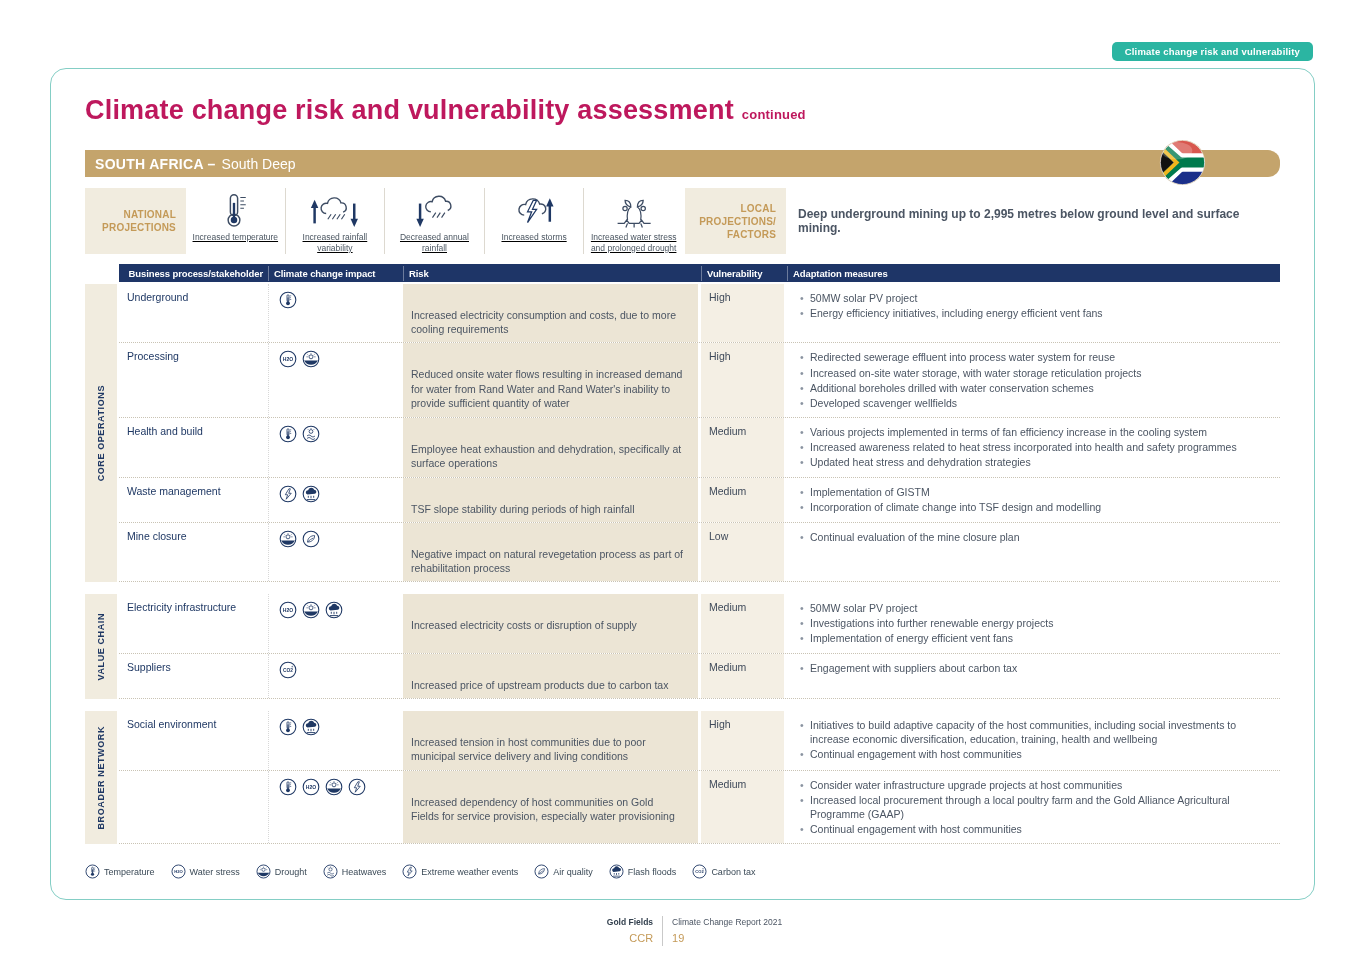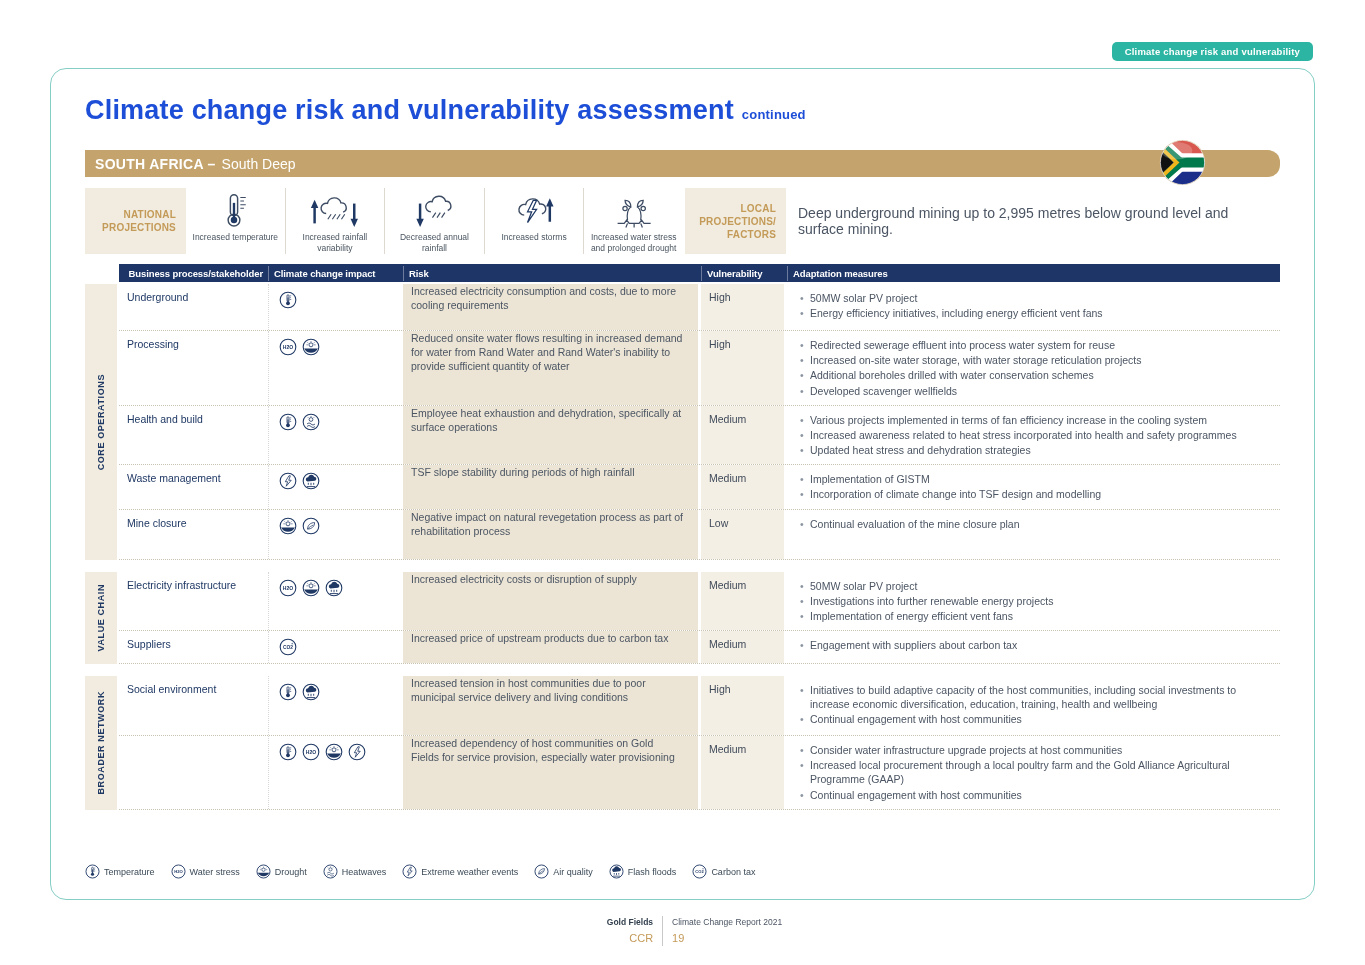--- a/index.html
+++ b/index.html
@@ -6,43 +6,43 @@
   html,body { width:1365px; height:965px; background:#ffffff; font-family:"Liberation Sans", sans-serif; }
   .page { position:relative; width:1365px; height:965px; background:#fff; overflow:hidden; }
 
   .tab-badge { position:absolute; top:42px; right:52px; background:#2bb5a2; color:#fff;
     font-size:9.5px; font-weight:bold; padding:4px 13px; border-radius:5px; letter-spacing:.2px; }
 
   .frame { position:absolute; left:50px; top:68px; width:1265px; height:832px;
     border:1px solid #84cec5; border-radius:16px; padding:20px 34px 14px 34px;
     display:flex; flex-direction:column; }
 
-  h1.title { color:#1d4ed8; font-size:27px; font-weight:bold; letter-spacing:.2px; margin:6px 0 24px 0; }
+  h1.title { color:#be185d; font-size:27px; font-weight:bold; letter-spacing:.2px; margin:6px 0 24px 0; }
   h1.title .cont { font-size:13px; font-weight:bold; margin-left:8px; }
 
   .banner { position:relative; background:#c4a46c; height:27px; border-radius:0 12px 12px 0;
     display:flex; align-items:center; padding-left:10px; color:#fff; }
   .banner .b-region { font-weight:bold; font-size:14px; letter-spacing:.3px; }
   .banner .b-site { font-size:14px; font-weight:normal; margin-left:6px; }
   .flag { position:absolute; right:74px; top:-11px; width:47px; height:47px; }
 
   
   .proj { display:flex; margin-top:11px; height:66px; }
   .proj-box { width:101px; background:#f1ecdf; display:flex; align-items:center;
     justify-content:flex-end; text-align:right; padding:6px 10px;
     color:#c49a58; font-weight:bold; font-size:10px; line-height:1.3; letter-spacing:.2px; }
-  .proj-icons { display:flex; width:497px; }
+  .proj-icons { display:flex; width:497px;text-decoration:underline; }
   .proj-item { flex:1; display:flex; flex-direction:column; align-items:center; padding-top:2px; }
   .proj-item:not(:last-child) { border-right:1px solid #ddd9d0; }
   .proj-item .icon-big { height:40px; display:flex; align-items:flex-end; }
   .proj-item .icon-big svg { height:38px; }
   .proj-label { font-size:8.5px; color:#4a5560; text-align:center; line-height:1.25; margin-top:2px; max-width:92px; }
   .proj-box2 { width:101px; margin-left:2px;text-align:right; }
   .proj-text { flex:1; display:flex; align-items:center; padding:0 6px 0 12px;
-    font-size:14px; color:#4b5563; }
+    font-size:12px; color:#4b5563;font-weight:bold; }
 
   
   .tbl { margin-top:10px; }
   .t-header { display:flex; margin-left:34px; background:#1e3567; color:#fff; height:18px;
     align-items:center; margin-bottom:2px; }
   .t-header > div { font-size:9.5px; font-weight:bold; padding:2px 5px; white-space:nowrap; letter-spacing:-0.1px; }
   .t-header > div + div { border-left:1px solid rgba(255,255,255,.35); }
   .h-process { width:149px;text-align:right; } .h-impact { width:135px; } .h-risk { width:298px; }
   .h-vuln { width:86px; } .h-adapt { flex:1; }
 
@@ -51,21 +51,21 @@
     align-items:center; justify-content:center; }
   .group-box span { writing-mode:vertical-rl; transform:rotate(180deg); font-size:9px;
     font-weight:bold; color:#1f3864; letter-spacing:.6px; white-space:nowrap; }
   .rows { flex:1; display:flex; flex-direction:column; }
 
   .t-row { display:flex; border-bottom:1px dotted #c9c3b4; }
   .c-process { width:149px; padding:7px 30px 6px 8px; font-size:10.5px; font-weight:normal; color:#1f3864; }
   .c-impact { width:135px; padding:7px 4px 6px 10px; border-left:1px dotted #d8d8d8;
     display:flex; align-items:flex-start; gap:5px; }
   .c-risk { width:298px; background:#ece5d5; border-right:3px solid #fff;
-    padding:0 14px 6px 8px; font-size:10.5px; color:#4b5563; line-height:1.35; }
+    padding:24px 14px 6px 8px; font-size:10.5px; color:#4b5563; line-height:1.35; }
   .c-vuln { width:86px; background:#f4efe4; border-right:3px solid #fff;
     padding:7px 8px; font-size:10.5px; color:#3f4a5a; }
   .c-adapt { flex:1; padding:7px 4px 6px 12px; }
   .c-adapt ul { list-style:none; }
   .c-adapt li { position:relative; padding-left:11px; font-size:10.5px; color:#4b5563;
     line-height:1.35; margin-bottom:1px; max-width:470px; }
   .c-adapt li::before { content:"\2022"; position:absolute; left:1px; top:0; color:#8a93a0; }
 
   .icon-s { display:inline-block; width:18px; height:18px; }
   .icon-s svg { width:18px; height:18px; display:block; }

